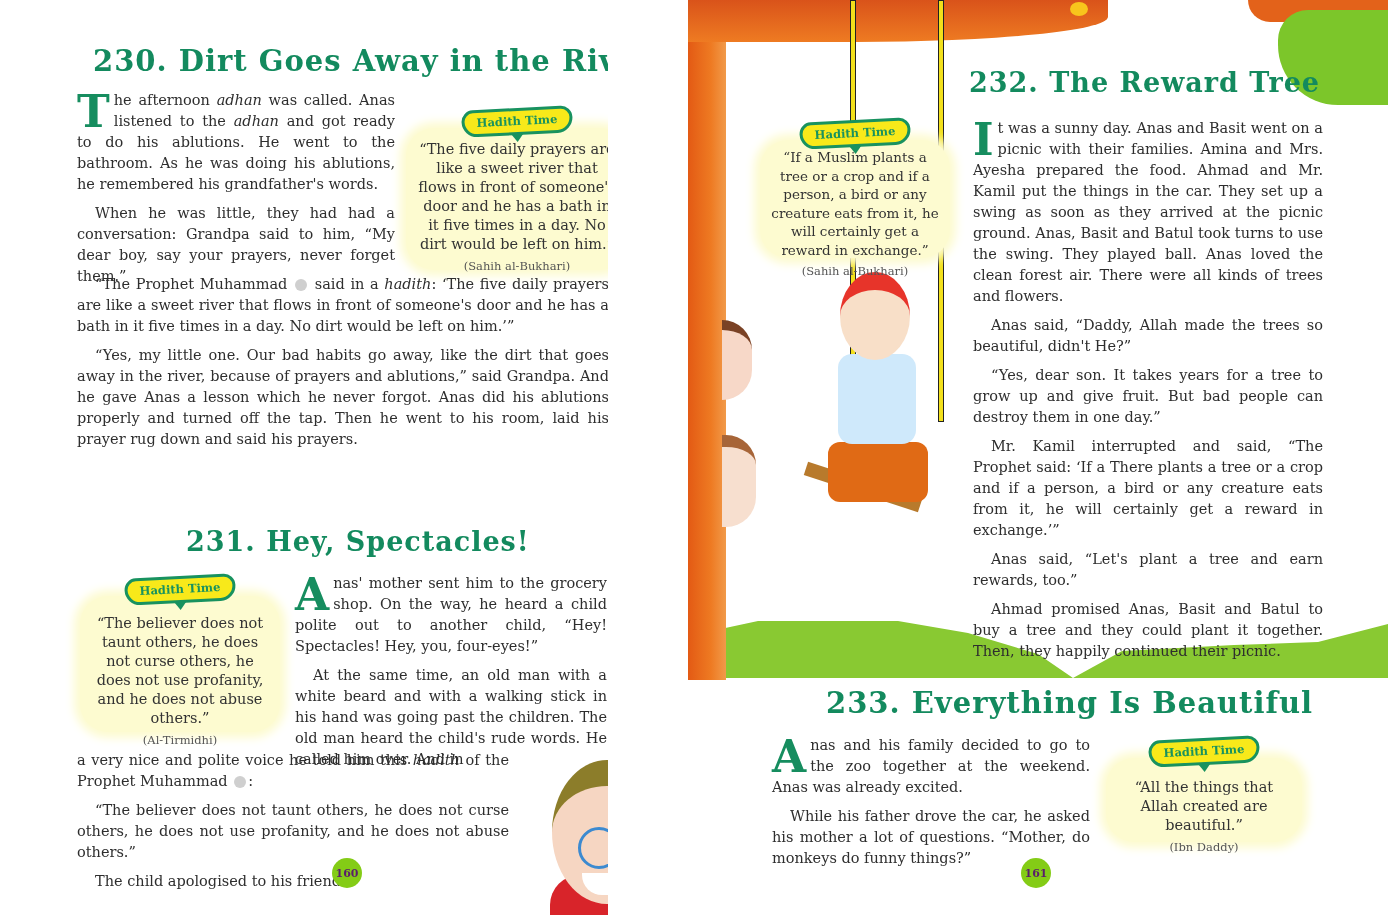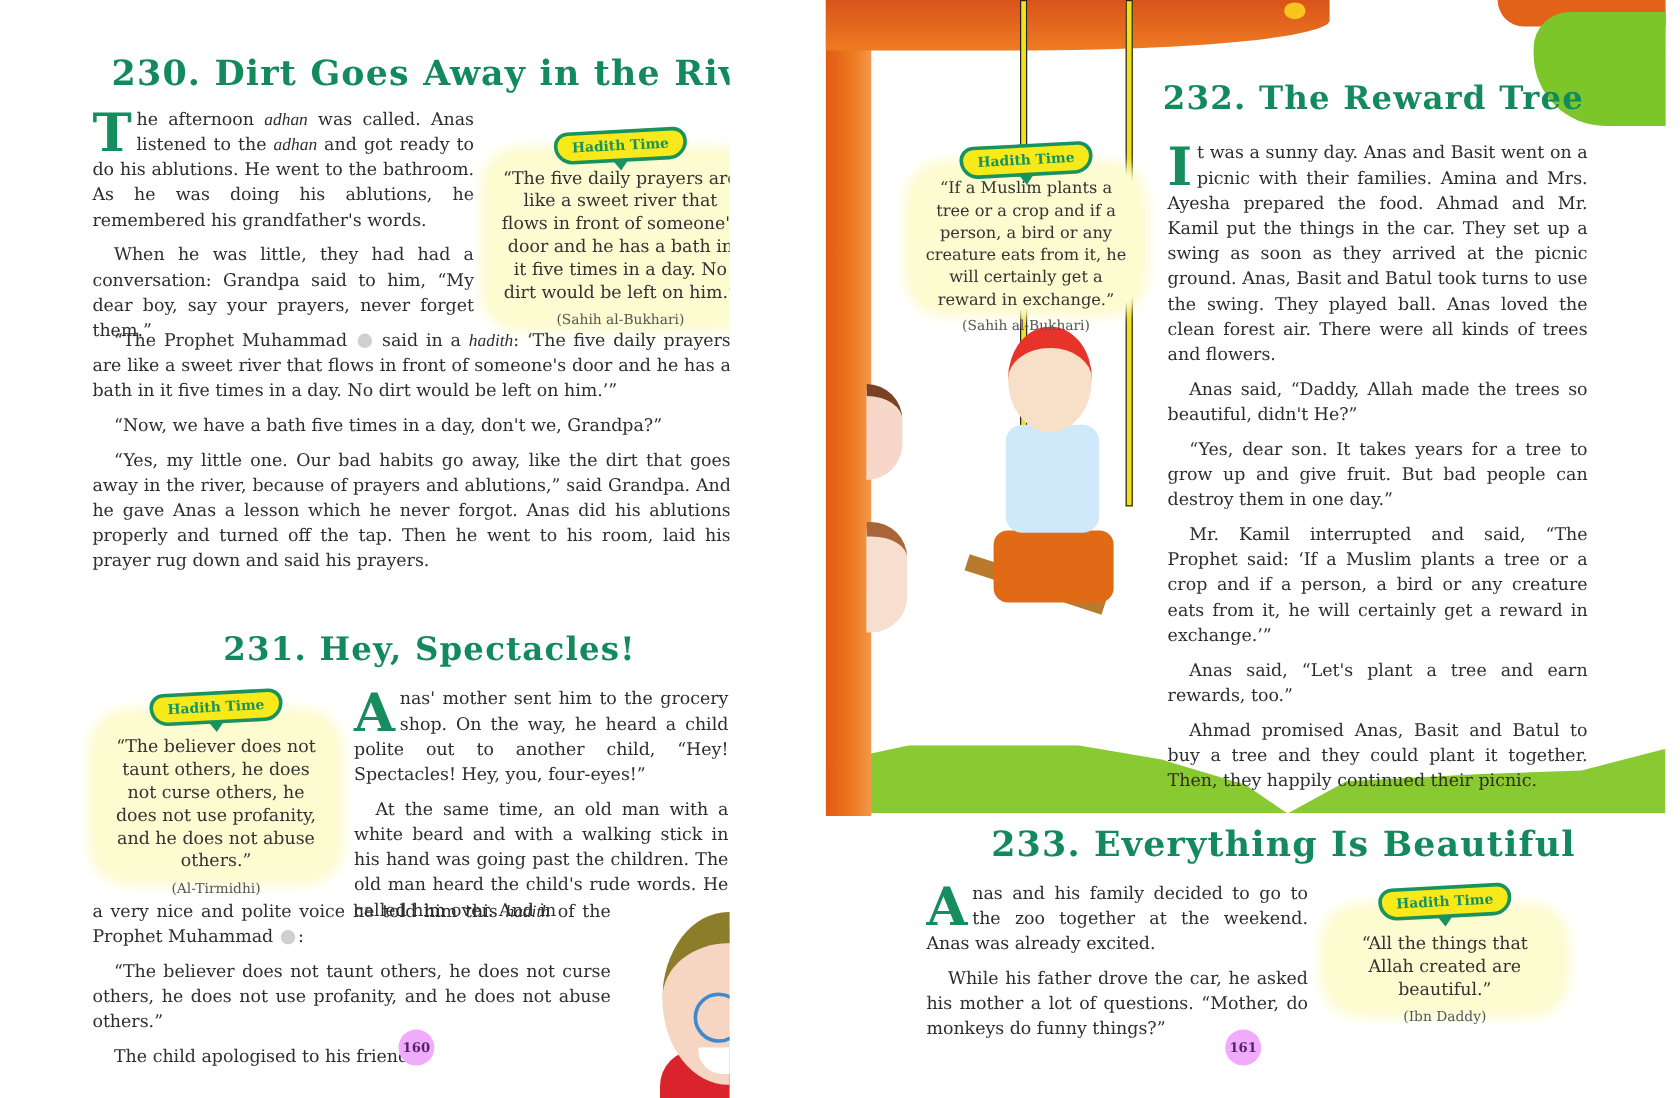--- a/index.html
+++ b/index.html
@@ -6,30 +6,30 @@
   body{width:1400px;height:915px;position:relative;overflow:hidden;background:#ffffff;font-family:"DejaVu Serif",serif;color:#2b2b2b;}
   .page{position:absolute;top:0;height:915px;overflow:hidden;}
   .page-left{left:0;width:608px;background:#fff;}
   .page-right{left:688px;width:836px;background:#fff;}
 
   .story-title{position:absolute;margin:0;font-family:"DejaVu Serif",serif;font-weight:bold;color:#138a5e;white-space:nowrap;letter-spacing:1px;}
   .body-text{position:absolute;font-size:14.5px;line-height:21px;color:#2e2e2e;text-align:justify;}
   .body-text p{margin:0 0 8px 0;}
   .indent{text-indent:18px;}
   .dropcap{float:left;font-family:"DejaVu Serif",serif;font-weight:bold;color:#168d5f;font-size:44px;line-height:38px;margin:3px 4px 0 0;}
-  em{font-style:italic;font-family:Liberation Serif, serif;}
+  em{font-style:italic;}
   .pbuh{display:inline-block;width:12px;height:12px;border-radius:50%;background:#cfcfcf;vertical-align:middle;margin:0 2px;}
 
   .hadith-box{position:absolute;background:#fdfbd0;border-radius:28px;text-align:center;font-size:14.5px;line-height:19px;color:#333;box-shadow:0 0 10px 6px #fdfbd0;}
   .hadith-badge{position:absolute;left:50%;transform:translateX(-50%) rotate(-3deg);top:-20px;background:#f8e91a;border:3px solid #18925f;border-radius:12px 12px 16px 16px;padding:1px 12px;font-size:11.5px;font-weight:bold;color:#18925f;white-space:nowrap;font-family:"DejaVu Serif",serif;}
   .hadith-badge:after{content:"";position:absolute;left:50%;bottom:-10px;margin-left:-6px;border-left:6px solid transparent;border-right:6px solid transparent;border-top:8px solid #18925f;}
   .hadith-quote{padding:0 10px;}
   .hadith-source{font-size:11.5px;color:#555;margin-top:3px;}
 
-  .page-number{position:absolute;width:30px;height:30px;border-radius:50%;background:#f0abfc;color:#5a1e6b;font-weight:bold;font-size:11px;display:flex;align-items:center;justify-content:center;}
+  .page-number{position:absolute;width:30px;height:30px;border-radius:50%;background:#84cc16;color:#5a1e6b;font-weight:bold;font-size:11px;display:flex;align-items:center;justify-content:center;}
 
   
   .illus{position:absolute;}
   .trunk{left:0;top:0;width:38px;height:680px;background:linear-gradient(90deg,#e35a14,#ee7a22 60%,#f19a4a);}
   .branch{left:0;top:0;width:420px;height:42px;background:linear-gradient(180deg,#d9531a,#ee7b22);border-radius:0 0 60% 0;}
   .branch-right{left:560px;top:0;width:140px;height:22px;background:#e3621a;border-radius:0 0 0 40px;}
   .foliage{left:590px;top:10px;width:110px;height:95px;background:#7cc62a;border-radius:30px 0 0 60px;}
   .bird{left:382px;top:2px;width:18px;height:14px;background:#f8c51c;border-radius:50%;}
   .rope{top:0;width:4px;background:#f2e01b;border:1px solid #222;}
   .hills{left:0;top:618px;width:700px;height:60px;background:#89c932;clip-path:polygon(0 100%,0 30%,10% 5%,30% 5%,40% 25%,50% 60%,55% 100%,62% 55%,78% 45%,90% 40%,100% 10%,100% 100%);}
@@ -59,21 +59,20 @@
   </div>
 
   <div class="hadith-box" style="left:406px;top:128px;width:222px;height:142px;padding-top:12px;box-sizing:border-box;">
     <div class="hadith-badge">Hadith Time</div>
     <div class="hadith-quote">“The five daily prayers are like a sweet river that flows in front of someone's door and he has a bath in it five times in a day. No dirt would be left on him.”</div>
     <div class="hadith-source">(Sahih al-Bukhari)</div>
   </div>
 
   <div class="body-text" style="left:77px;top:274px;width:532px;">
     <p class="indent"><span>“The Prophet Muhammad </span><span class="pbuh"></span><span> said in a </span><em>hadith</em><span>: ‘The five daily prayers are like a sweet river that flows in front of someone's door and he has a bath in it five times in a day. No dirt would be left on him.’”</span></p>
-    <p class="indent">“Now, we have a bath five times in a day, don't we, Grandpa?”</p>
     <p class="indent">“Yes, my little one. Our bad habits go away, like the dirt that goes away in the river, because of prayers and ablutions,” said Grandpa. And he gave Anas a lesson which he never forgot. Anas did his ablutions properly and turned off the tap. Then he went to his room, laid his prayer rug down and said his prayers.</p>
   </div>
 
   <h1 class="story-title" style="left:186px;top:526px;font-size:27px;">231. Hey, Spectacles!</h1>
 
   <div class="hadith-box" style="left:80px;top:596px;width:200px;height:136px;padding-top:18px;box-sizing:border-box;">
     <div class="hadith-badge">Hadith Time</div>
     <div class="hadith-quote">“The believer does not taunt others, he does not curse others, he does not use profanity, and he does not abuse others.”</div>
     <div class="hadith-source">(Al-Tirmidhi)</div>
   </div>
@@ -123,21 +122,21 @@
   <div class="hadith-box" style="left:72px;top:140px;width:190px;height:118px;padding-top:8px;box-sizing:border-box;font-size:13.5px;line-height:18.5px;">
     <div class="hadith-badge">Hadith Time</div>
     <div class="hadith-quote">“If a Muslim plants a tree or a crop and if a person, a bird or any creature eats from it, he will certainly get a reward in exchange.”</div>
     <div class="hadith-source">(Sahih al-Bukhari)</div>
   </div>
 
   <div class="body-text" style="left:285px;top:118px;width:350px;">
     <p><span class="dropcap">I</span><span>t was a sunny day. Anas and Basit went on a picnic with their families. Amina and Mrs. Ayesha prepared the food. Ahmad and Mr. Kamil put the things in the car. They set up a swing as soon as they arrived at the picnic ground. Anas, Basit and Batul took turns to use the swing. They played ball. Anas loved the clean forest air. There were all kinds of trees and flowers.</span></p>
     <p class="indent">Anas said, “Daddy, Allah made the trees so beautiful, didn't He?”</p>
     <p class="indent">“Yes, dear son. It takes years for a tree to grow up and give fruit. But bad people can destroy them in one day.”</p>
-    <p class="indent">Mr. Kamil interrupted and said, “The Prophet said: ‘If a Muslim plants a tree or a crop and if a person, a bird or any creature eats from it, he will certainly get a reward in exchange.’”</p>
+    <p class="indent">Mr. Kamil interrupted and said, “The Prophet said: ‘If a There plants a tree or a crop and if a person, a bird or any creature eats from it, he will certainly get a reward in exchange.’”</p>
     <p class="indent">Anas said, “Let's plant a tree and earn rewards, too.”</p>
     <p class="indent">Ahmad promised Anas, Basit and Batul to buy a tree and they could plant it together. Then, they happily continued their picnic.</p>
   </div>
 
   <h1 class="story-title" style="left:138px;top:686px;font-size:29px;">233. Everything Is Beautiful</h1>
 
   <div class="body-text" style="left:84px;top:735px;width:318px;">
     <p><span class="dropcap">A</span><span>nas and his family decided to go to the zoo together at the weekend. Anas was already excited.</span></p>
     <p class="indent">While his father drove the car, he asked his mother a lot of questions. “Mother, do monkeys do funny things?”</p>
   </div>

